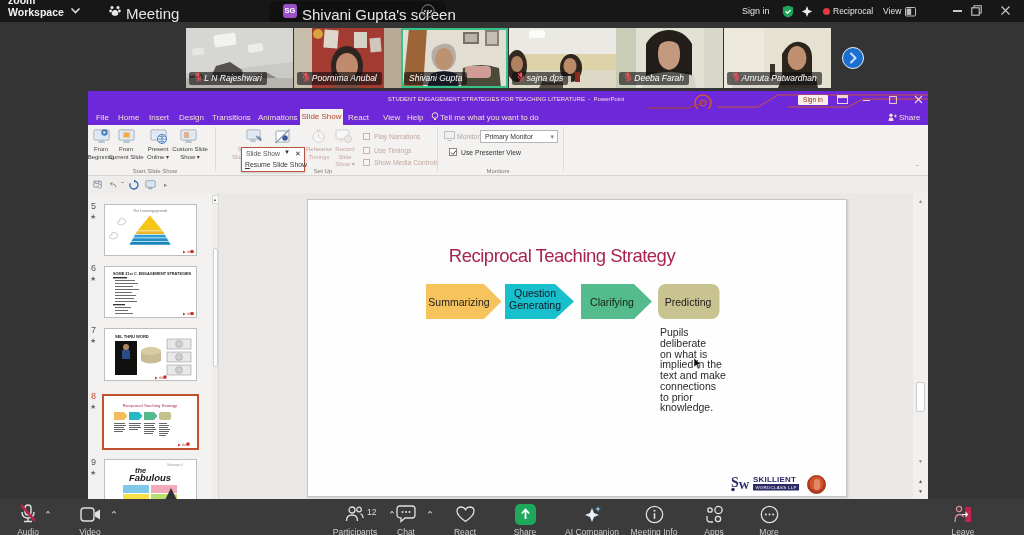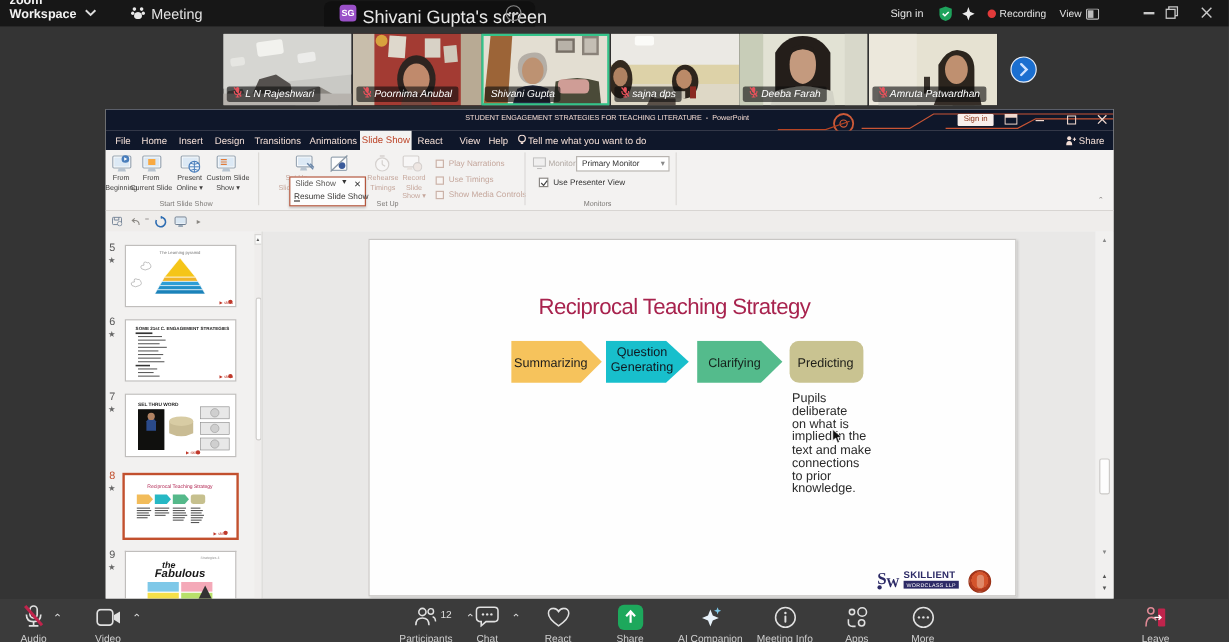--- a/index.html
+++ b/index.html
@@ -13,57 +13,57 @@
   #botbar { left:0; top:499px; width:1024px; height:36px; background:#3b3b3b; }
   .blabel { position:absolute; top:27.5px; width:90px; text-align:center;
     font-size:8.5px; color:#cfcfcf; }
   
   .tile { position:absolute; top:28px; width:107px; height:60px; overflow:hidden; background:#222; }
   .nlabel { position:absolute; left:3px; bottom:3px; height:13px; line-height:13px;
     background:rgba(15,15,15,.62); border-radius:2px; color:#fff; font-size:8.5px;
     padding:0 5px; white-space:nowrap;font-style:italic; }
   
   #ppt { left:88px; top:91px; width:840px; height:408px; background:#f3f2f1; overflow:hidden; }
-  .org { background:#0f172a; }
+  .org { background:#6d28d9; }
 </style>
 </head>
 <body>
 <div id="stage">
   <div id="topbar" class="abs">
     <div class="abs" style="left:8px;top:-6px;font-size:10.5px;font-weight:bold;color:#f2f2f2;line-height:12px;">zoom<br>Workspace</div>
     <svg class="abs" style="left:70px;top:7px" width="11" height="8" viewBox="0 0 11 8">
         <path d="M1.5 1.5 L5.5 5.5 L9.5 1.5" stroke="#ddd" stroke-width="1.6" fill="none"></path>
       </svg>
     <svg class="abs" style="left:109px;top:5px" width="12" height="12" viewBox="0 0 12 12" fill="#e8e8e8">
         <circle cx="3" cy="2.6" r="1.5"></circle>
         <circle cx="9" cy="2.6" r="1.5"></circle>
         <circle cx="1.6" cy="6" r="1.4"></circle>
         <circle cx="10.4" cy="6" r="1.4"></circle>
         <path d="M6 5 C8.5 5 10 7.5 9 9.5 C8 11.2 4 11.2 3 9.5 C2 7.5 3.5 5 6 5Z"></path>
       </svg>
-    <div class="abs" style="left:126px;top:5px;font-size:12px;color:#e4e4e4;">Meeting</div>
+    <div class="abs" style="left:126px;top:5px;font-size:15px;color:#e4e4e4;">Meeting</div>
     <div class="abs" style="left:270px;top:1px;width:176px;height:21px;background:#101010;border-radius:6px 6px 0 0;"></div>
     <div class="abs" style="left:283px;top:4px;width:14px;height:14px;border-radius:3px;background:#9a50c8;color:#fff;font-size:7.5px;font-weight:bold;text-align:center;line-height:14px;">SG</div>
     <div class="abs" style="left:302px;top:6px;font-size:15px;color:#e8e8e8;">Shivani Gupta's screen</div>
     <svg class="abs" style="left:421px;top:4px" width="14" height="14" viewBox="0 0 14 14">
         <circle cx="7" cy="7" r="6.2" fill="none" stroke="#8a8a8a" stroke-width="1"></circle>
         <circle cx="4" cy="7" r="1" fill="#ccc"></circle>
         <circle cx="7" cy="7" r="1" fill="#ccc"></circle>
         <circle cx="10" cy="7" r="1" fill="#ccc"></circle>
       </svg>
     <div class="abs" style="left:742px;top:5.5px;font-size:9px;color:#e4e4e4;">Sign in</div>
     <svg class="abs" style="left:782px;top:4.5px" width="12" height="13" viewBox="0 0 14 15">
         <path d="M7 0.5 L13 2.5 L13 8 C13 11.5 10.5 13.8 7 14.5 C3.5 13.8 1 11.5 1 8 L1 2.5 Z" fill="#1ea35c"></path>
         <path d="M4.2 7.3 L6.3 9.4 L10 5.7" stroke="#fff" stroke-width="1.5" fill="none"></path>
       </svg>
     <svg class="abs" style="left:801px;top:4.5px" width="12" height="13" viewBox="0 0 15 15" fill="#ececec">
         <path d="M7.5 0.5 L9.2 5.3 L14 7.5 L9.2 9.7 L7.5 14.5 L5.8 9.7 L1 7.5 L5.8 5.3 Z"></path>
       </svg>
     <div class="abs" style="left:823px;top:7.5px;width:7px;height:7px;border-radius:50%;background:#e23a3a;"></div>
-    <div class="abs" style="left:833px;top:6px;font-size:8.5px;color:#e4e4e4;">Recording</div>
+    <div class="abs" style="left:833px;top:6px;font-size:8.5px;color:#e4e4e4;">Reciprocal</div>
     <div class="abs" style="left:883px;top:6px;font-size:8.5px;color:#e4e4e4;">View</div>
     <svg class="abs" style="left:905px;top:7px" width="11" height="10" viewBox="0 0 11 10">
         <rect x="0.5" y="0.5" width="10" height="8.5" rx="1" fill="none" stroke="#bbb"></rect>
         <rect x="1.6" y="1.6" width="4.6" height="6.3" fill="#bbb"></rect>
       </svg>
     <div class="abs" style="left:953px;top:10px;width:9px;height:1.5px;background:#c8c8c8;"></div>
     <svg class="abs" style="left:971px;top:5px" width="11" height="11" viewBox="0 0 11 11">
         <rect x="0.8" y="2.8" width="7.4" height="7.4" fill="none" stroke="#c8c8c8" stroke-width="1.1"></rect>
         <path d="M3 2.8 L3 0.8 L10.2 0.8 L10.2 8 L8.2 8" fill="none" stroke="#c8c8c8" stroke-width="1.1"></path>
       </svg>

